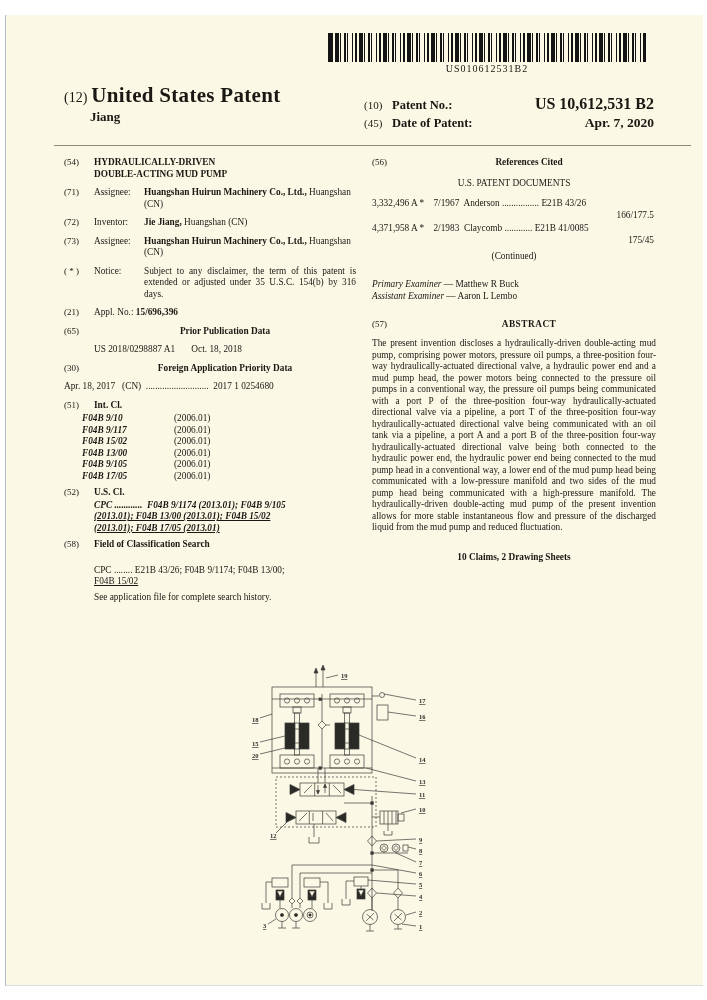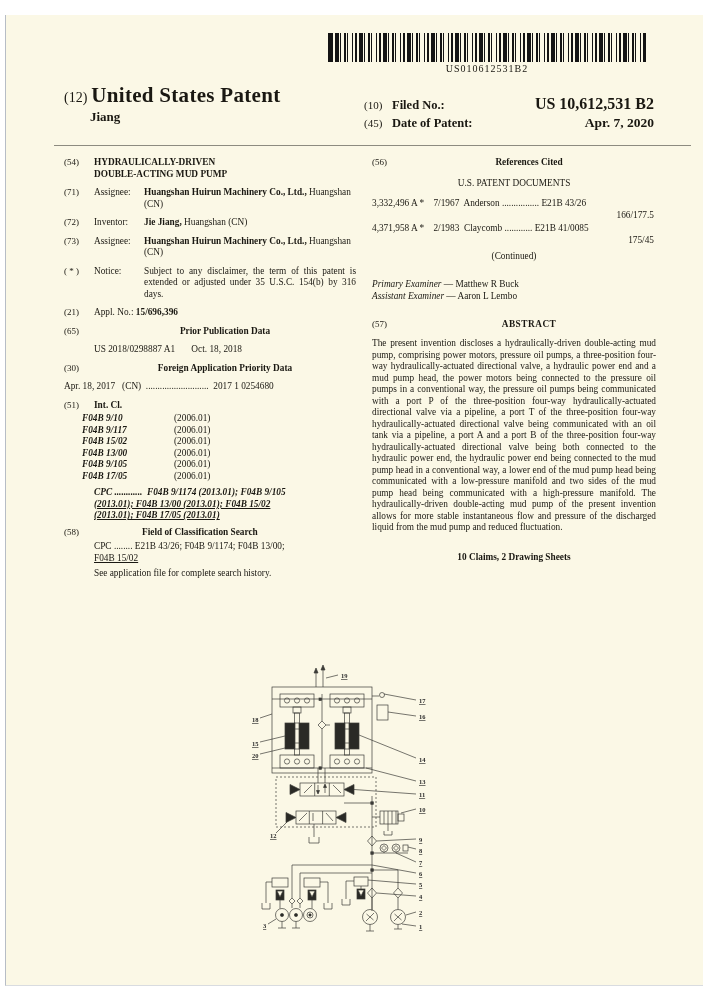--- a/index.html
+++ b/index.html
@@ -90,21 +90,21 @@
 
   <div class="hdr-left">
     <span class="tag-sm">(12)</span>
     <span class="hdr-title">United States Patent</span>
     <div class="hdr-surname">Jiang</div>
   </div>
 
   <div class="hdr-right">
     <div class="hr-row">
       <span class="t">(10)</span>
-      <span class="lab">Filed No.:</span>
+      <span class="lab">Patent No.:</span>
       <span class="val val-big">US 10,612,531 B2</span>
     </div>
     <div class="hr-row">
       <span class="t">(45)</span>
       <span class="lab">Date of Patent:</span>
       <span class="val val-mid">Apr. 7, 2020</span>
     </div>
   </div>
 
   <div class="rule"></div>
@@ -193,27 +193,31 @@
         <div class="icl">
             <span class="code">F04B 9/105</span>
             <span>(2006.01)</span>
           </div>
         <div class="icl" style="margin-bottom:5px;">
             <span class="code">F04B 17/05</span>
             <span>(2006.01)</span>
           </div>
       </div>
 
+      <div class="it" style="margin-bottom:1px;">
+        <span class="tg">(52)</span>
+        <div class="bd b">U.S. Cl.</div>
+      </div>
       <div class="cpc-lines" style="margin-left:30px;">
         <div class="pre">CPC ............  F04B 9/1174 (2013.01); F04B 9/105</div>
         <div class="rt">(2013.01); F04B 13/00 (2013.01); F04B 15/02</div>
         <div class="rt" style="margin-bottom:5px;">(2013.01); F04B 17/05 (2013.01)</div>
       </div>
 
-      <div class="it" style="margin-bottom:3px;gap:48px;">
+      <div class="it" style="margin-bottom:14px;">
         <span class="tg">(58)</span>
         <div class="bd b">Field of Classification Search</div>
       </div>
       <div style="margin-left:30px;">
         <div class="pre">CPC ........ E21B 43/26; F04B 9/1174; F04B 13/00;</div>
         <div class="rt">F04B 15/02</div>
         <div style="margin-top:4px;">See application file for complete search history.</div>
       </div>
     </div>
 

